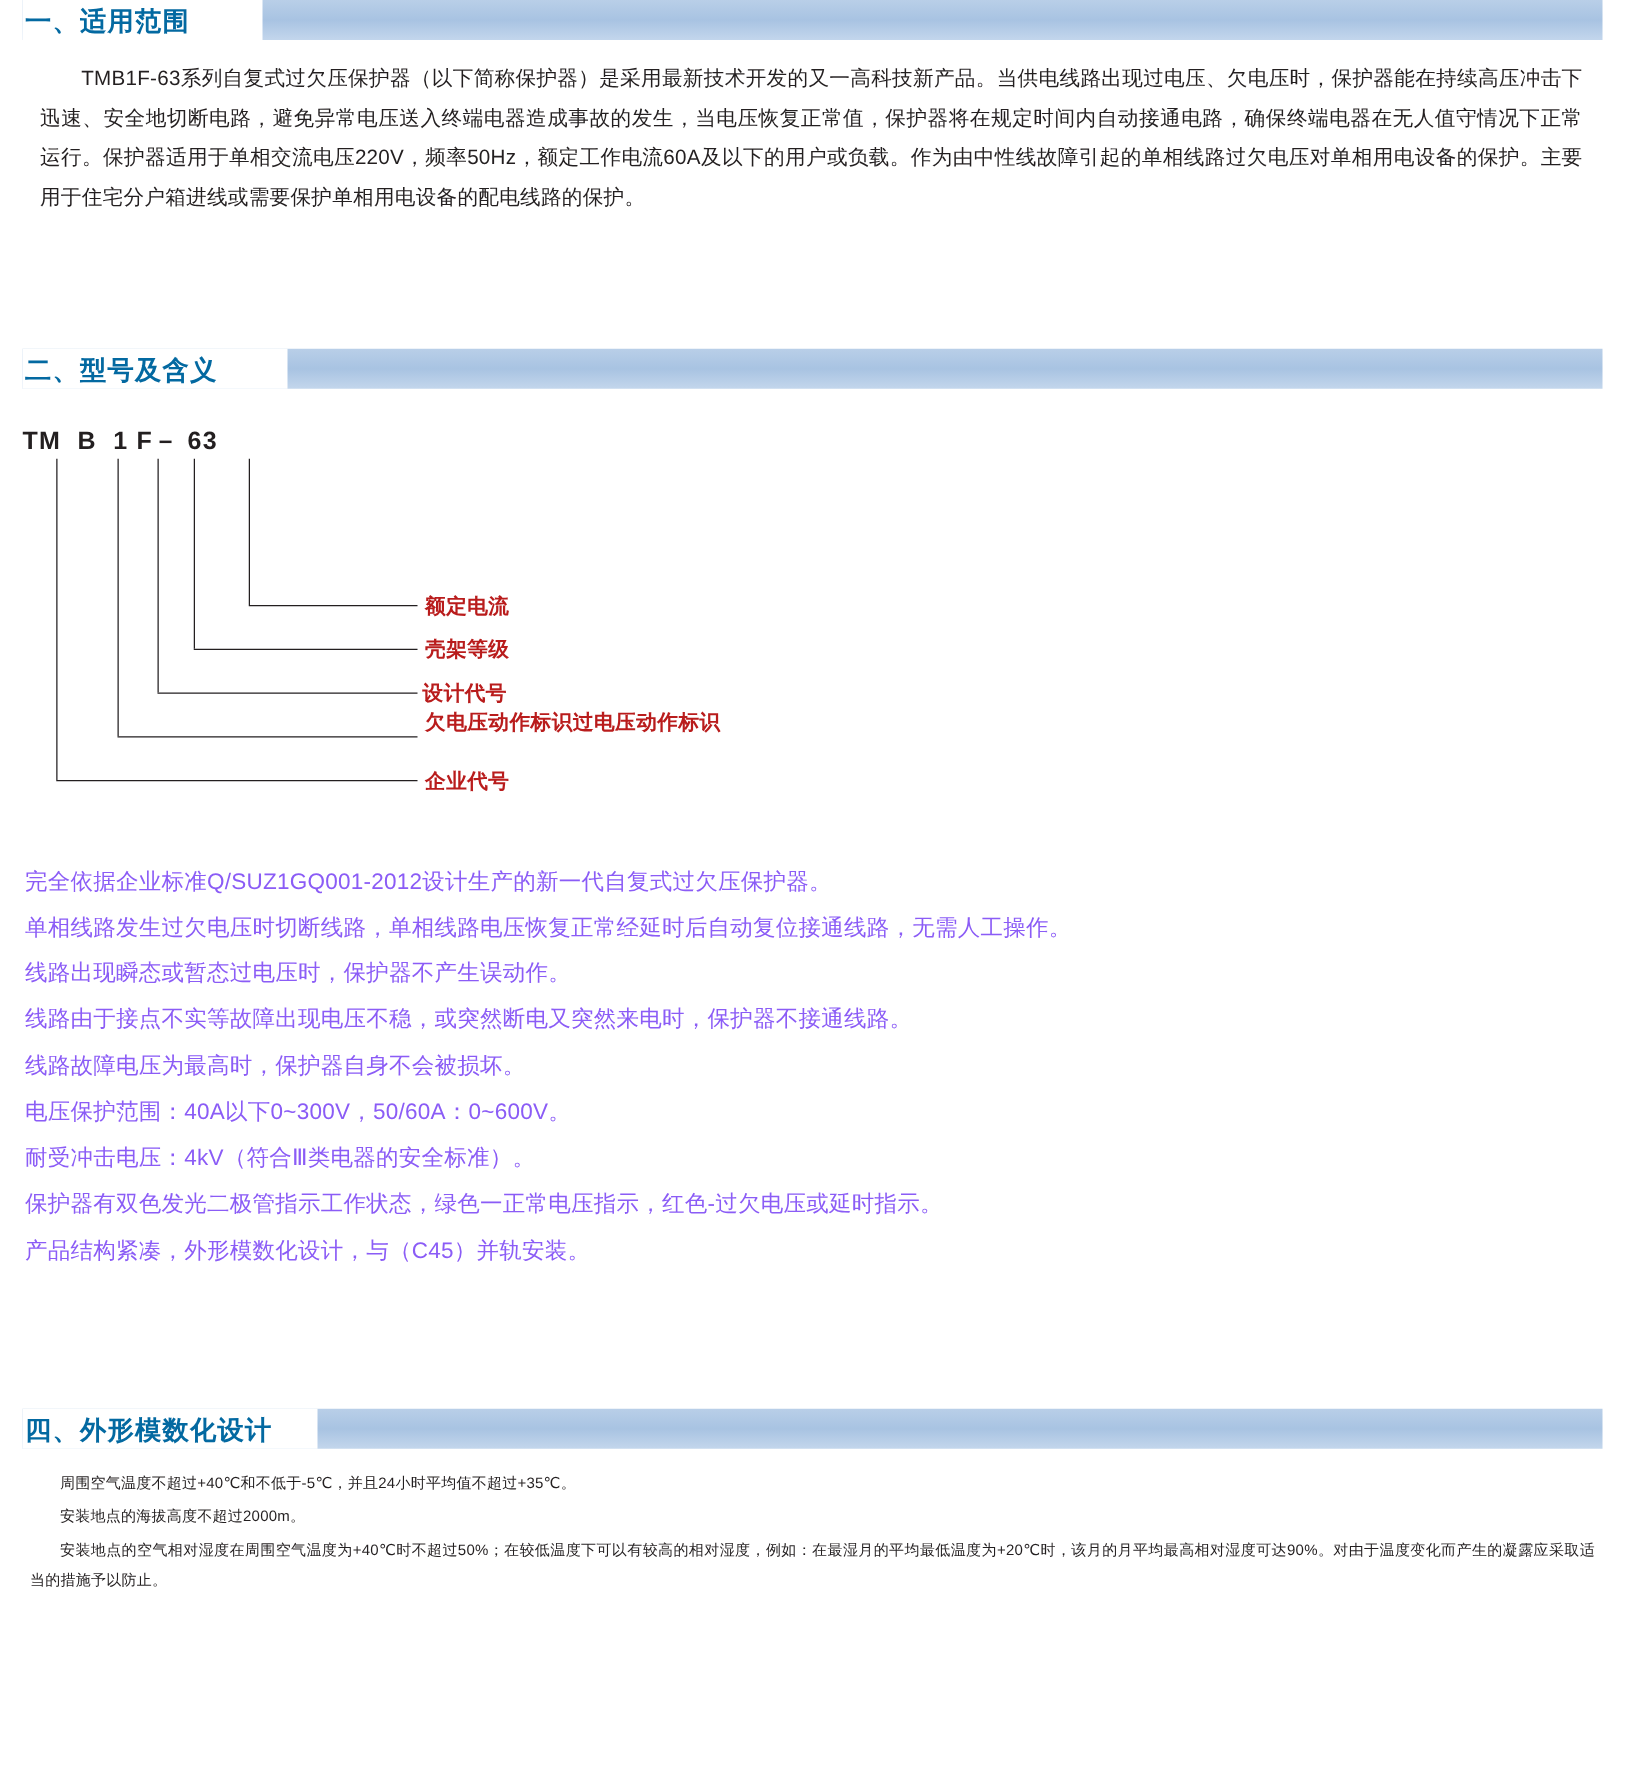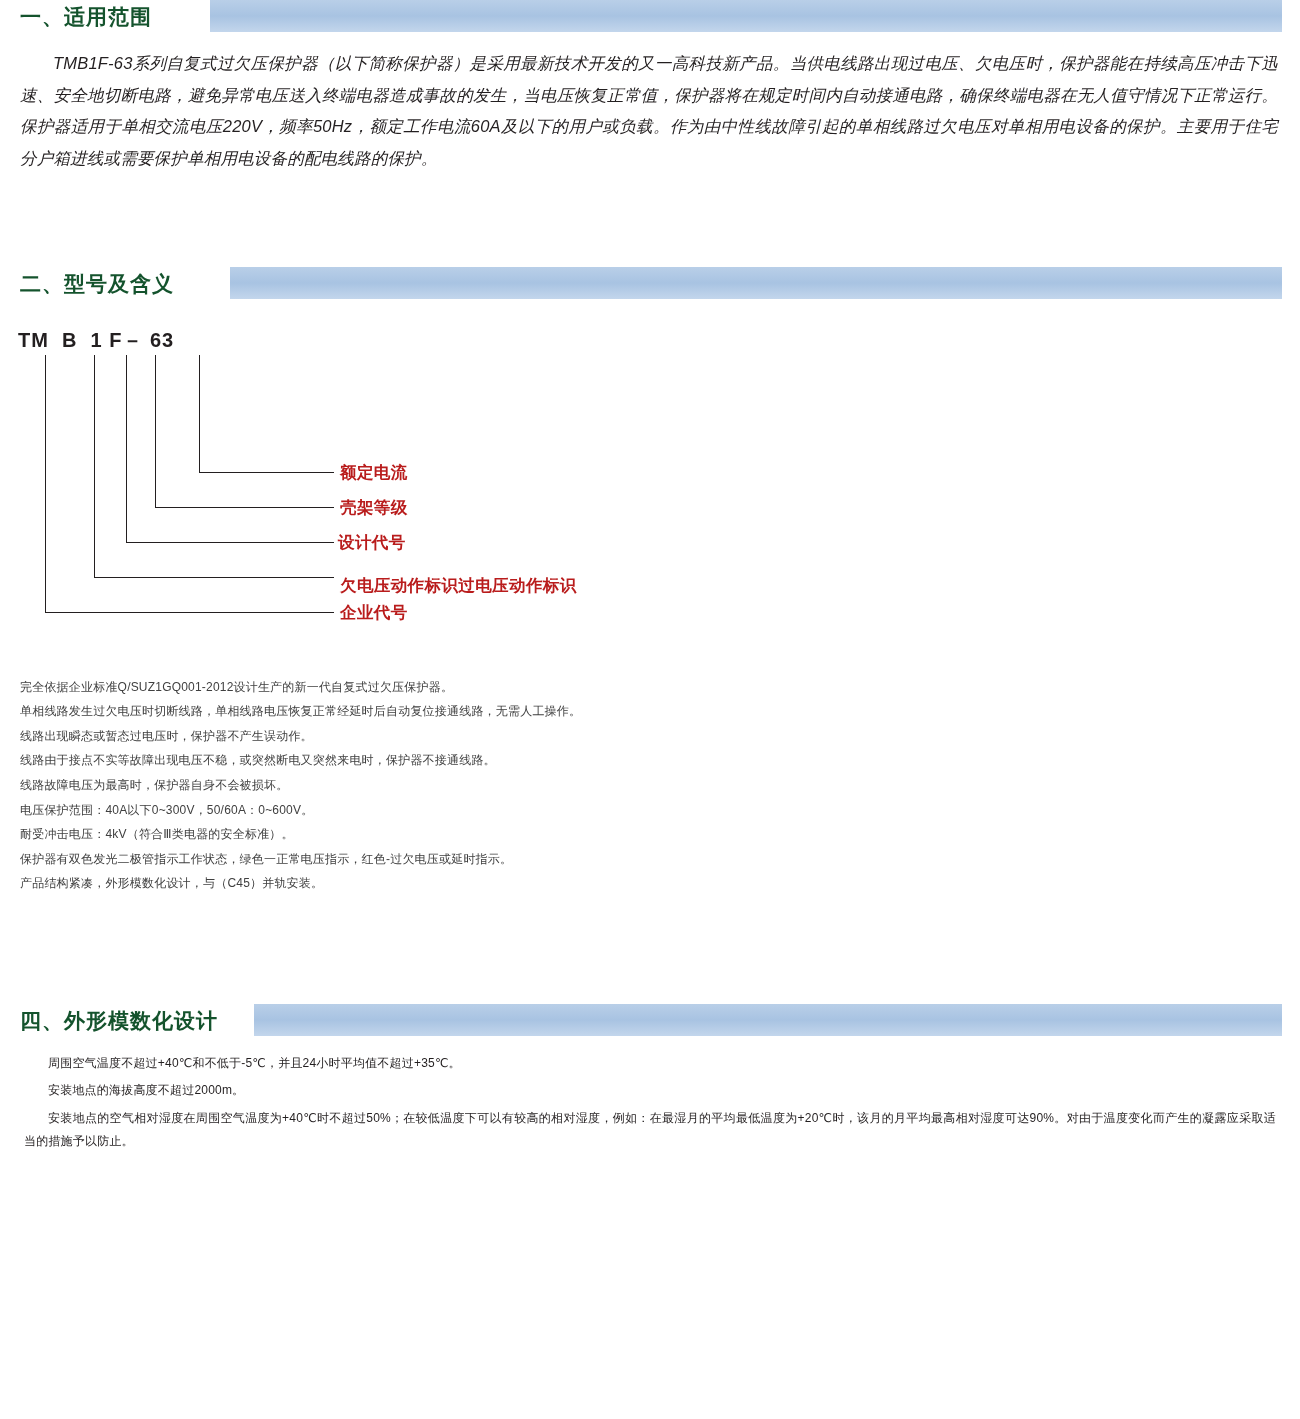--- a/index.html
+++ b/index.html
@@ -36,21 +36,21 @@
     top: 0;
     right: 0;
     height: 32px;
     background: linear-gradient(to bottom, #b9cfe8 0%, #a8c3e2 50%, #c3d6ec 100%);
   }
   .section-head .title {
     position: relative;
     z-index: 2;
     font-size: 21px;
     font-weight: bold;
-    color: #14532d;
+    color: #0369a1;
     letter-spacing: 1px;
     padding-left: 2px;
     background: transparent;
   }
   .section-head .title-bg {
     position: absolute;
     left: 0;
     top: 0;
     height: 32px;
     background: #ffffff;
@@ -62,21 +62,21 @@
     font-size: 16.5px;
     line-height: 1.92;
     text-align: justify;
     color: #231f20;
     letter-spacing: 0.2px;
   }
   .sec1-body {
     margin-top: 14px;
     padding: 0 4px 0 2px;
   }
-  .sec1-body p { margin: 0; text-indent: 2em; font-style: italic; }
+  .sec1-body p { margin: 12px; text-indent: 2em; }
 
   
   .model-wrap {
     position: relative;
     margin-top: 26px;
     height: 240px;
     font-weight: bold;
   }
   .model-code {
     position: absolute;
@@ -100,23 +100,23 @@
     white-space: nowrap;
     letter-spacing: 0.4px;
   }
 
   
   .features {
     margin-top: 16px;
     padding-left: 2px;
   }
   .features .line {
-    font-size: 12px;
+    font-size: 18px;
     line-height: 2.05;
-    color: #404040;
+    color: #8b5cf6;
     letter-spacing: 0.2px;
   }
 
   
   .sec4-body {
     margin-top: 14px;
     padding: 0 2px;
   }
   .sec4-body p {
     margin: 4px;
@@ -169,21 +169,21 @@
 
     <div class="lead-line h-line" style="left:181px; top:145px; width:135px;"></div>
     <div class="lead-line h-line" style="left:137px; top:180px; width:179px;"></div>
     <div class="lead-line h-line" style="left:108px; top:215px; width:208px;"></div>
     <div class="lead-line h-line" style="left:76px;  top:250px; width:240px;"></div>
     <div class="lead-line h-line" style="left:27px;  top:285px; width:289px;"></div>
 
     <div class="model-label" style="left:322px; top:135px;">额定电流</div>
     <div class="model-label" style="left:322px; top:170px;">壳架等级</div>
     <div class="model-label" style="left:320px; top:205px;">设计代号</div>
-    <div class="model-label" style="left:322px; top:248px;">欠电压动作标识过电压动作标识</div>
+    <div class="model-label" style="left:322px; top:228px;">欠电压动作标识过电压动作标识</div>
     <div class="model-label" style="left:322px; top:275px;">企业代号</div>
   </div>
 
   <div class="spacer-2"></div>
 
 
   <div class="features">
     <div class="line">完全依据企业标准Q/SUZ1GQ001-2012设计生产的新一代自复式过欠压保护器。</div>
     <div class="line">单相线路发生过欠电压时切断线路，单相线路电压恢复正常经延时后自动复位接通线路，无需人工操作。</div>
     <div class="line">线路出现瞬态或暂态过电压时，保护器不产生误动作。</div>

